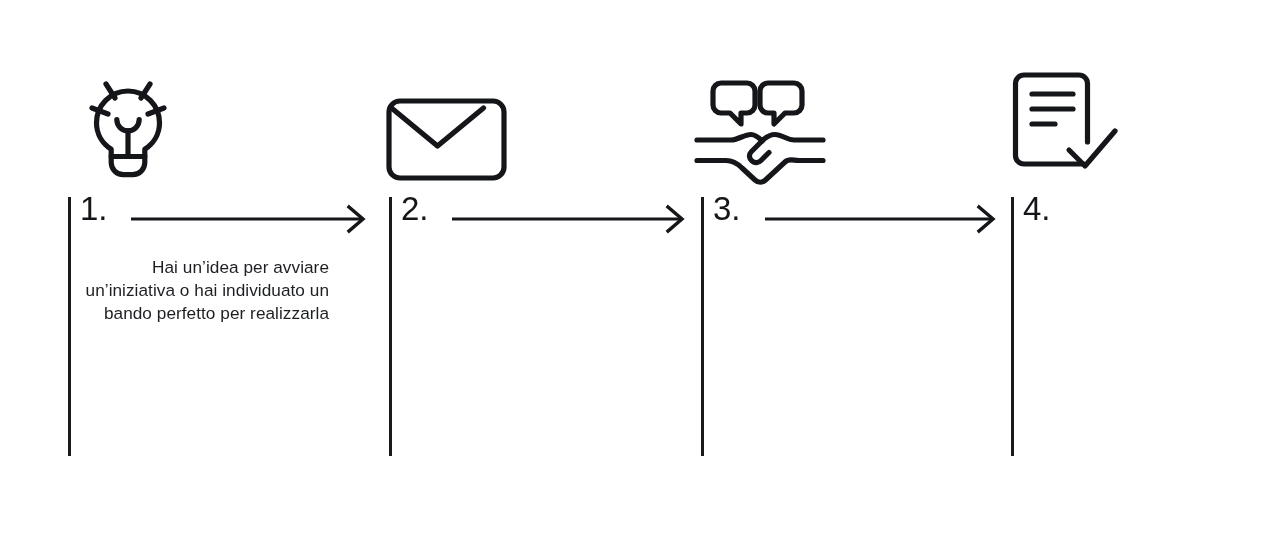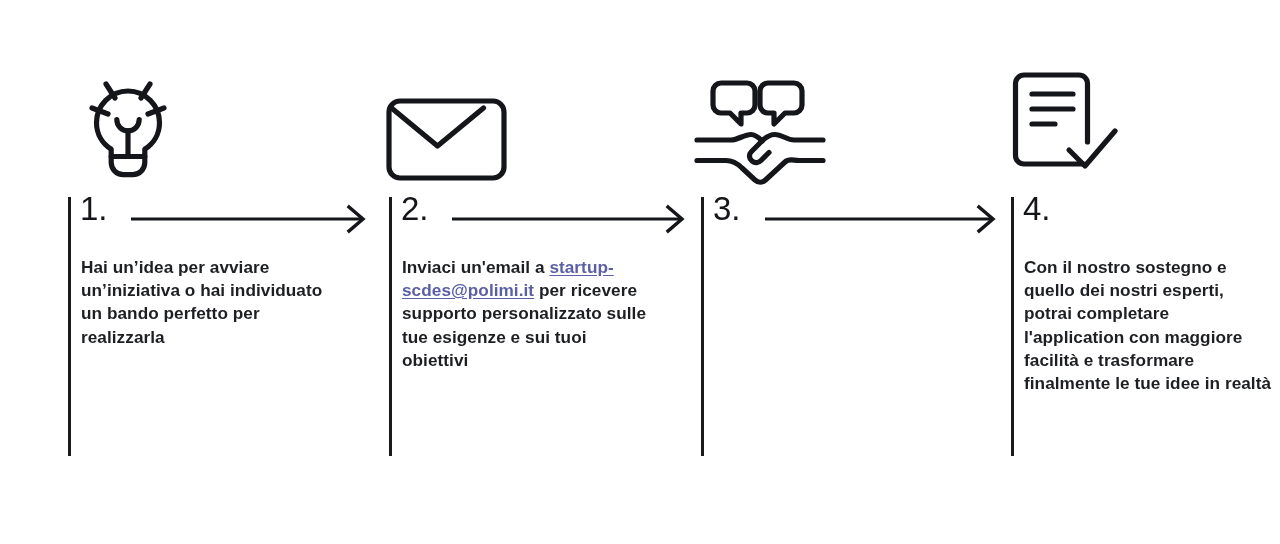--- a/index.html
+++ b/index.html
@@ -54,23 +54,24 @@
     letter-spacing: 0px;
     color: #15161a;
   }
   .step-body {
     position: absolute;
     left: 13px;
     top: 256px;
     width: 248px;
     font-size: 17.2px;
     line-height: 23.2px;
-    font-weight: 700;
+    font-weight: 400;
     color: #1d1f22;
     letter-spacing: 0.05px;
+    text-align: right;
   }
   .step-body .maillink {
     color: #5a5fa6;
     text-decoration: underline;
     text-decoration-color: #5a5fa6;
     text-underline-offset: 2px;
     cursor: pointer;
   }
   .arrow {
     position: absolute;
@@ -118,21 +119,20 @@
 
   <div class="step step-2">
     <div class="step-icon">
       <svg width="120" height="120" viewBox="0 0 120 120" fill="none" stroke="#15161a" stroke-width="5.2" stroke-linecap="round" stroke-linejoin="round">
         <rect x="-19" y="44" width="115" height="77" rx="11" ry="11" transform="translate(19,-5)"></rect>
         <path d="M2.5 46 L48.5 84 L94.5 46"></path>
       </svg>
     </div>
     <div class="divider"></div>
     <div class="step-number">2.</div>
-    <div class="step-body"><span>Inviaci un'email a </span><a class="maillink">startup-scdes@polimi.it</a><span> per ricevere supporto personalizzato sulle tue esigenze e sui tuoi obiettivi</span></div>
   </div>
 
   <div class="step step-3">
     <div class="step-icon">
       <svg width="120" height="120" viewBox="0 0 120 120" fill="none" stroke="#15161a" stroke-width="5.2" stroke-linecap="round" stroke-linejoin="round">
 
         <path d="M10 21 L36 21 C40.4 21 44 24.6 44 29 L44 43 C44 47.4 40.4 51 36 51 L30 51 L30 62 L19 51 L10 51 C5.6 51 2 47.4 2 43 L2 29 C2 24.6 5.6 21 10 21 Z" transform="translate(10,0)"></path>
 
         <path d="M74 21 L100 21 C104.4 21 108 24.6 108 29 L108 43 C108 47.4 104.4 51 100 51 L91 51 L80 62 L80 51 L74 51 C69.6 51 66 47.4 66 43 L66 29 C66 24.6 69.6 21 74 21 Z" transform="translate(-7,0)"></path>
 
@@ -156,21 +156,20 @@
 
         <line x1="21" y1="32" x2="62" y2="32"></line>
         <line x1="21" y1="47" x2="62" y2="47"></line>
         <line x1="21" y1="62" x2="44" y2="62"></line>
 
         <path d="M58 88 L74 104 L104 69"></path>
       </svg>
     </div>
     <div class="divider"></div>
     <div class="step-number">4.</div>
-    <div class="step-body">Con il nostro sostegno e quello dei nostri esperti, potrai completare l'application con maggiore facilità e trasformare finalmente le tue idee in realtà</div>
   </div>
 
   <div class="arrow arrow-1">
     <svg width="240" height="32" viewBox="0 0 240 32" fill="none" stroke="#15161a" stroke-width="3" stroke-linecap="square" stroke-linejoin="miter">
       <line x1="0" y1="16" x2="230" y2="16"></line>
       <polyline points="218,4 232,16 218,28" fill="none" stroke-width="3.4"></polyline>
     </svg>
   </div>
   <div class="arrow arrow-2">
     <svg width="238" height="32" viewBox="0 0 238 32" fill="none" stroke="#15161a" stroke-width="3" stroke-linecap="square" stroke-linejoin="miter">

